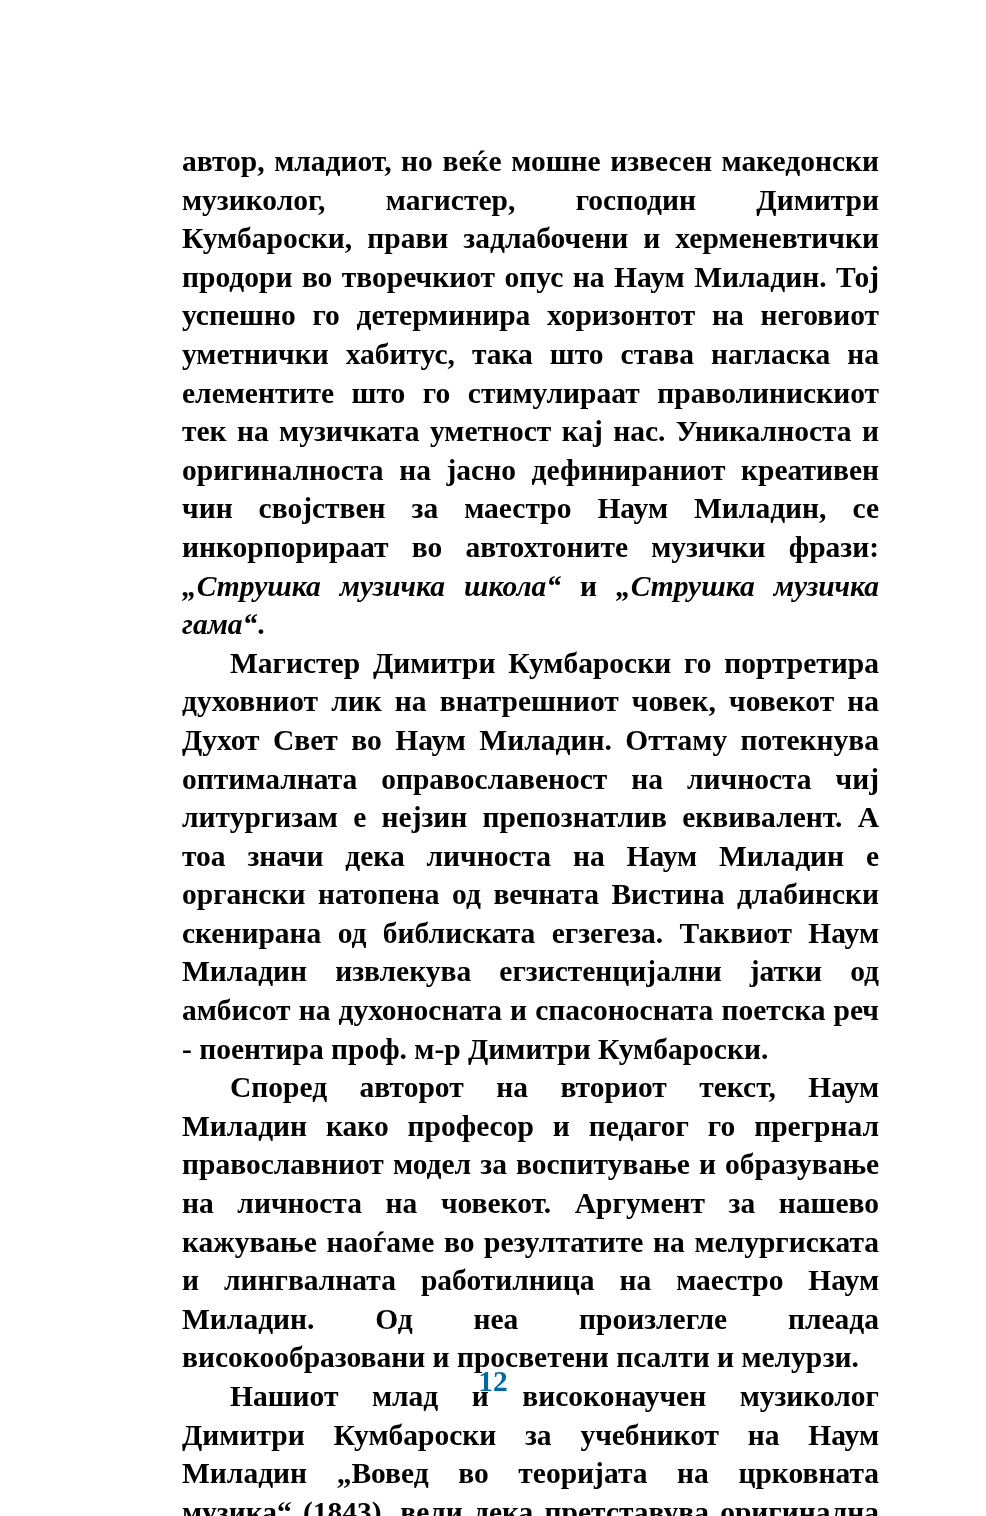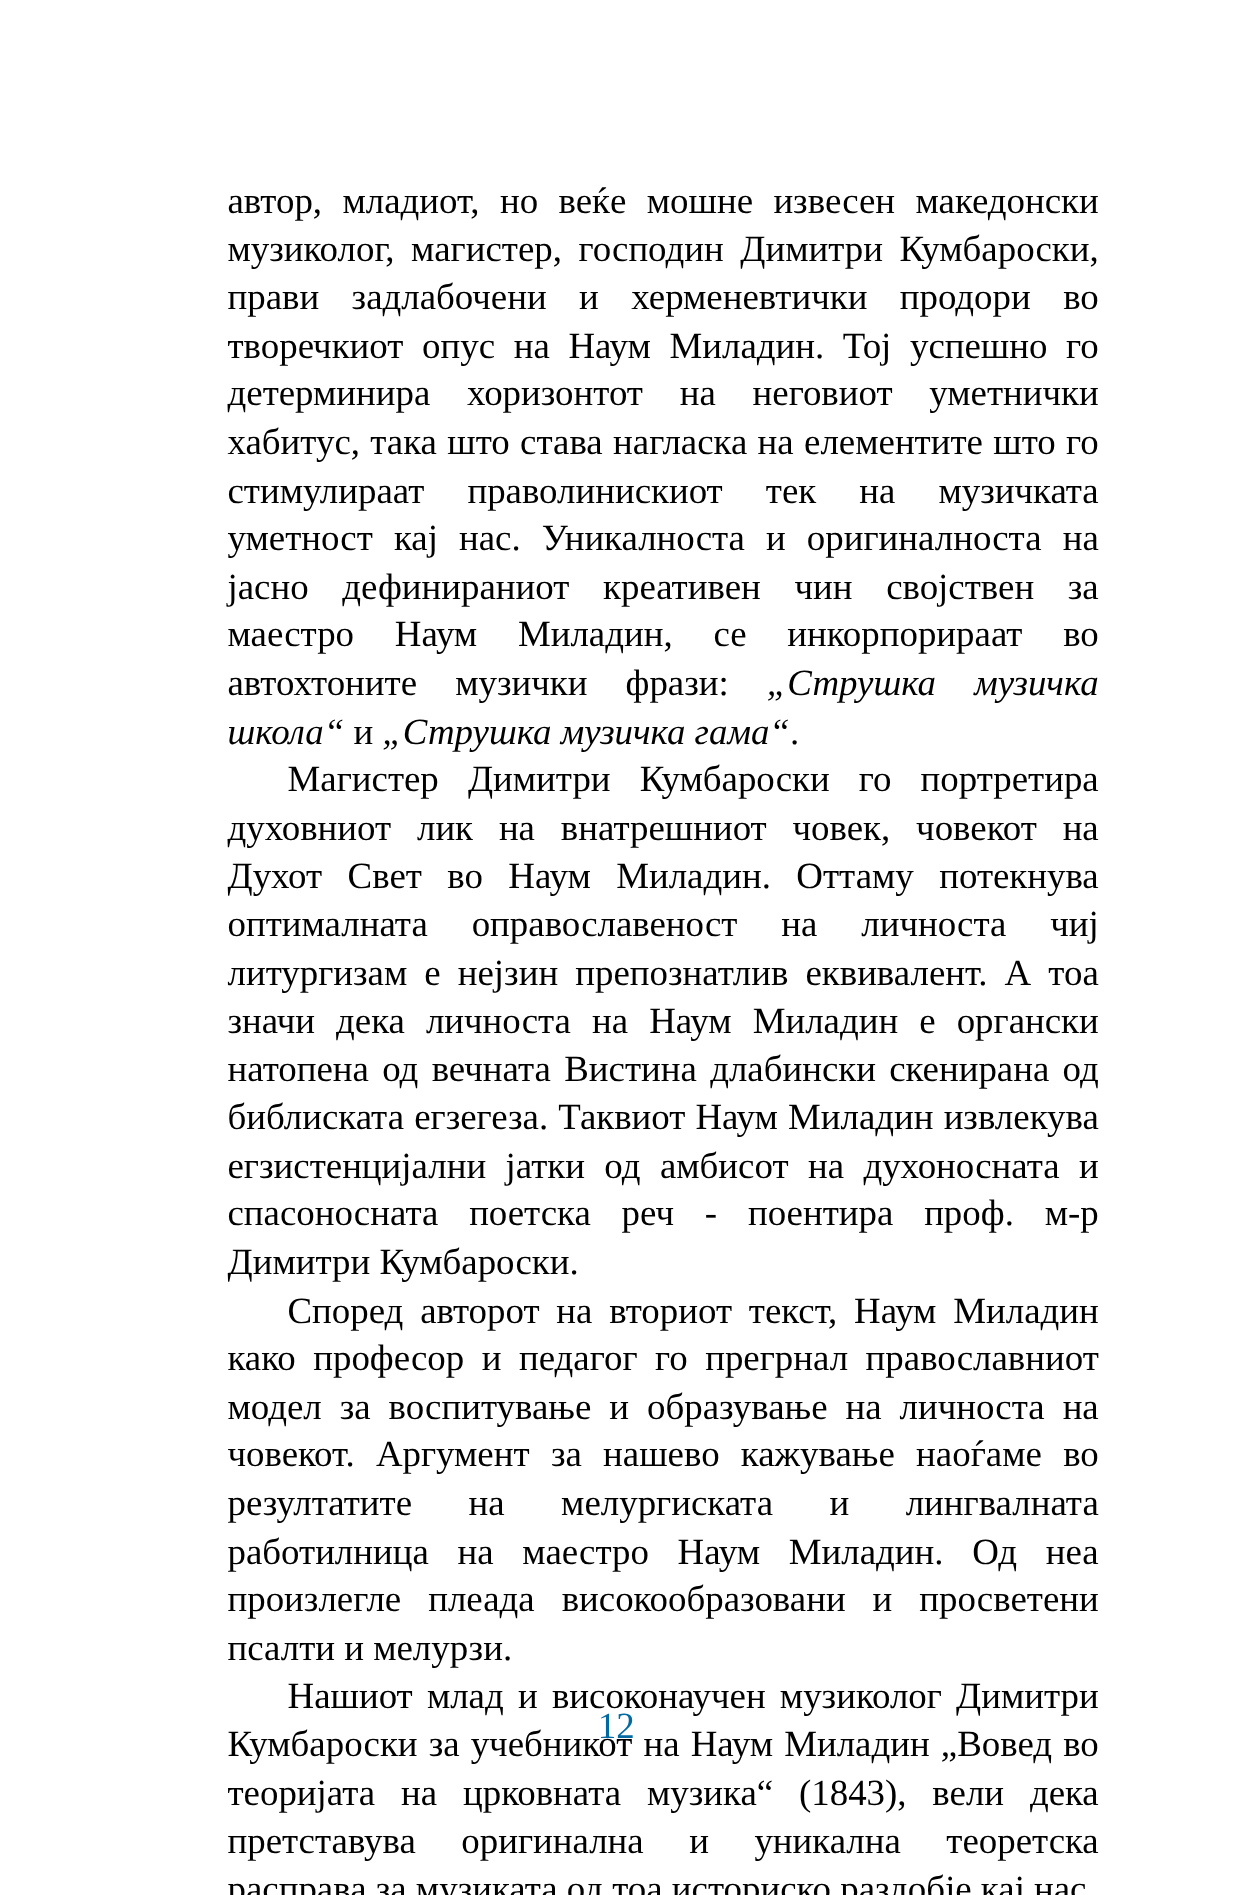--- a/index.html
+++ b/index.html
@@ -7,20 +7,21 @@
     padding: 0;
     background: #ffffff;
   }
   .page {
     position: relative;
     width: 986px;
     height: 1516px;
     background: #ffffff;
     overflow: hidden;
     box-sizing: border-box;
+    font-weight: bold;
   }
   .text-column {
     position: absolute;
     left: 182px;
     top: 142px;
     width: 697px;
   }
   p.para {
     margin: 0;
     padding: 0;

